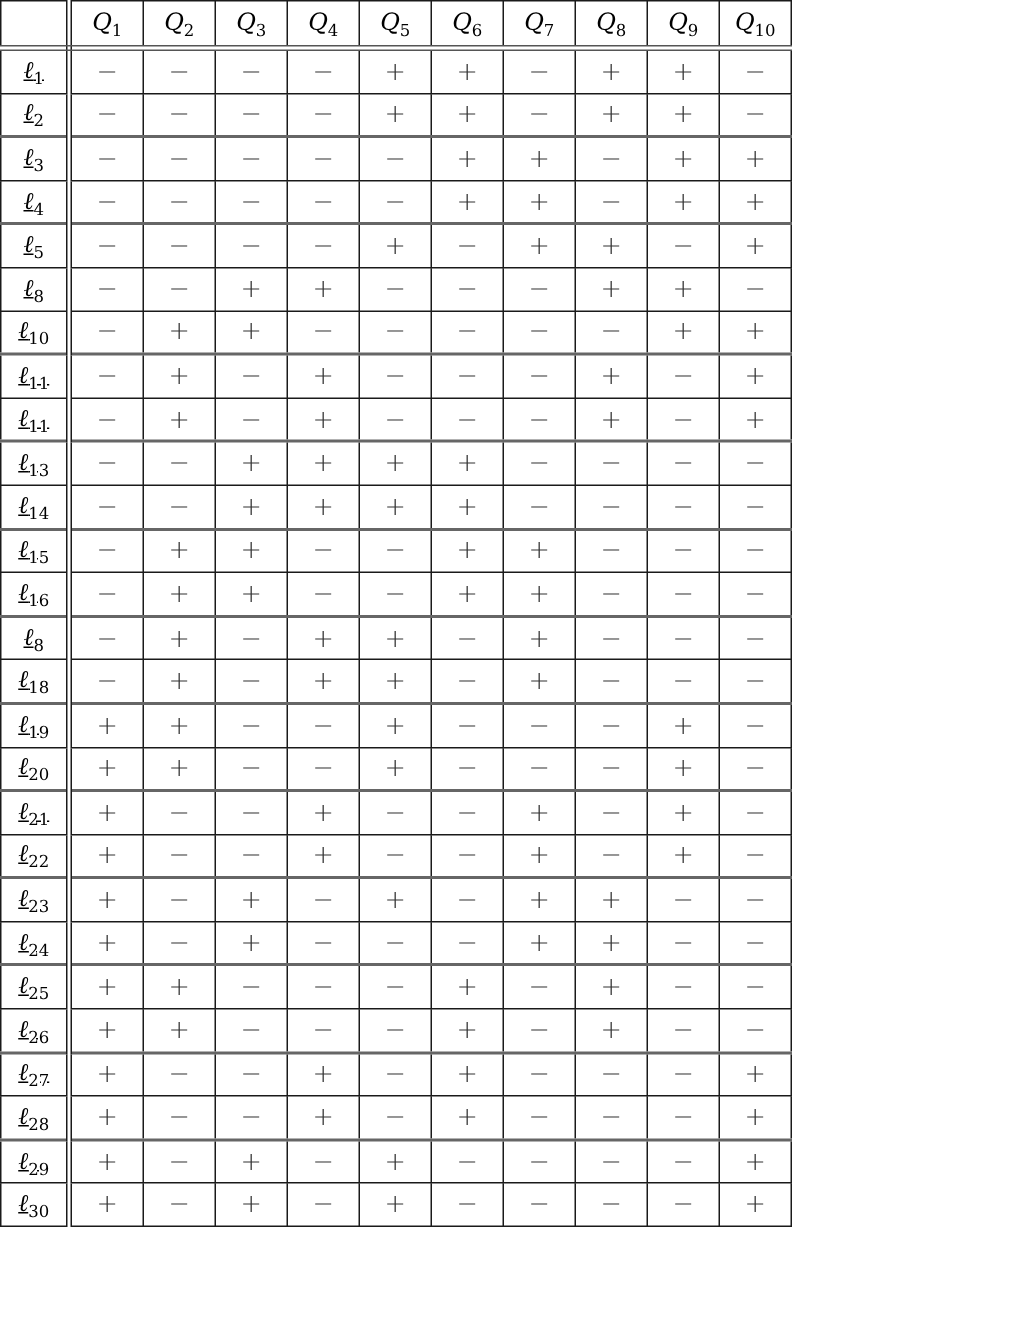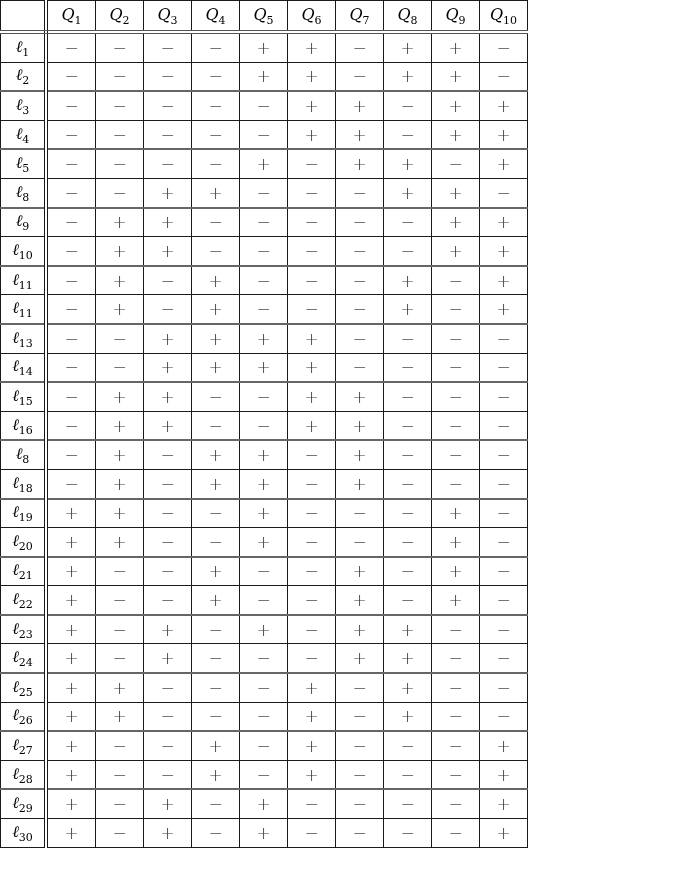--- a/index.html
+++ b/index.html
@@ -12,21 +12,21 @@
   }
   td, th {
     border: 1px solid #1a1a1a;
     text-align: center;
     vertical-align: middle;
     padding: 0;
     font-weight: normal;
   }
   th { height: 29px; font-size: 16px; }
   th.col { width: 47px; }
-  th.corner, td.rowhead { width: 43px; border-right: 4px double #1a1a1a; }
+  th.corner, td.rowhead { width: 43px; border-right: 4px double #1a1a1a; text-decoration: underline; }
   tr.head th { border-bottom: 4px double #555; }
   td { height: 27.6px; font-size: 17px; }
   td.rowhead { font-size: 16px; }
   .q { font-style: italic; font-family: "DejaVu Serif", serif; }
   .ell { font-style: italic; font-family: "DejaVu Serif", serif; }
   sub { font-size: 11px; font-style: normal; vertical-align: -4px; }
   td.sign { color: #333; font-family: "DejaVu Sans", sans-serif; font-weight: 300; }
   tr.grp td { border-top: 2px solid #666; }
 </style>
 </head>
@@ -120,33 +120,20 @@
         <td class="sign">−</td>
         <td class="sign">+</td>
         <td class="sign">+</td>
         <td class="sign">−</td>
         <td class="sign">−</td>
         <td class="sign">−</td>
         <td class="sign">+</td>
         <td class="sign">+</td>
         <td class="sign">−</td>
       </tr>
-      <tr class="grp">
-        <td class="rowhead"><span class="ell">ℓ</span><sub>9</sub></td>
-        <td class="sign">−</td>
-        <td class="sign">+</td>
-        <td class="sign">+</td>
-        <td class="sign">−</td>
-        <td class="sign">−</td>
-        <td class="sign">−</td>
-        <td class="sign">−</td>
-        <td class="sign">−</td>
-        <td class="sign">+</td>
-        <td class="sign">+</td>
-      </tr>
       <tr>
         <td class="rowhead"><span class="ell">ℓ</span><sub>10</sub></td>
         <td class="sign">−</td>
         <td class="sign">+</td>
         <td class="sign">+</td>
         <td class="sign">−</td>
         <td class="sign">−</td>
         <td class="sign">−</td>
         <td class="sign">−</td>
         <td class="sign">−</td>

